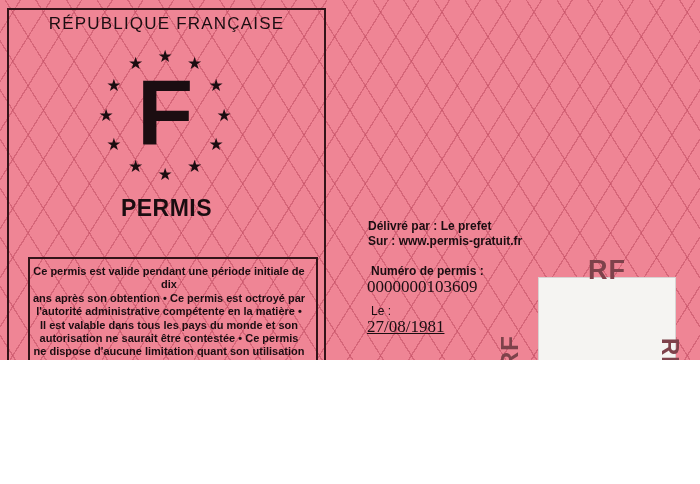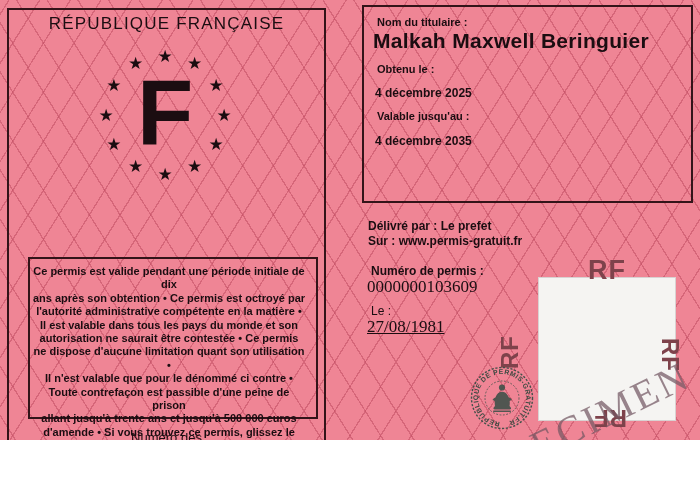--- a/index.html
+++ b/index.html
@@ -1,17 +1,17 @@
 <!DOCTYPE html>
 <html><head>
 <meta charset="utf-8">
 <style>
   html,body{margin:0;padding:0;background:#fff;}
   .card{
-    position:relative;width:700px;height:440px;overflow:hidden;
+    position:relative;width:700px;height:360px;overflow:hidden;
     font-family:"Liberation Sans",sans-serif;color:#1b0d11;
     background-color:#ef8595;
     background-image:
       repeating-linear-gradient(58deg, rgba(0,0,0,0) 0 12.5px, rgba(193,77,98,.55) 12.5px 13.8px, rgba(0,0,0,0) 13.8px 26px),
       repeating-linear-gradient(-58deg, rgba(0,0,0,0) 0 12.5px, rgba(193,77,98,.55) 12.5px 13.8px, rgba(0,0,0,0) 13.8px 26px);
   }
   
   .left-panel{position:absolute;left:7px;top:8px;width:315px;height:461px;border:2px solid #331419;}
   .republic-title{position:absolute;left:0;top:4px;width:100%;text-align:center;
     font-size:17px;letter-spacing:1.2px;font-weight:400;}
@@ -85,48 +85,41 @@
       <span class="star">★</span>
       <span class="star">★</span>
       <span class="star">★</span>
       <span class="star">★</span>
       <span class="star">★</span>
       <span class="star">★</span>
       <span class="star">★</span>
       <span class="f-letter">F</span>
     </div>
 
+    <div class="permis-line1">PERMIS</div>
 
     <div class="legal-box">Ce permis est valide pendant une période initiale de dix
 ans après son obtention • Ce permis est octroyé par
 l'autorité administrative compétente en la matière •
 Il est valable dans tous les pays du monde et son
 autorisation ne saurait être contestée • Ce permis
 ne dispose d'aucune limitation quant son utilisation •
 Il n'est valable que pour le dénommé ci contre •
 Toute contrefaçon est passible d'une peine de prison
 allant jusqu'à trente ans et jusqu'à 500 000 euros
 d'amende • Si vous trouvez ce permis, glissez le
 simplement dans une boite aux lettres afin qu'il soit
 reexpédié à son propriétaire.</div>
 
     <div class="model-footer">
       <div class="l1">Numéro des</div>
       <div class="l2">COMMUNAUTÉS EUROPÉENNES</div>
     </div>
   </div>
 
-  <div class="name-box">
-    <div class="lbl name-label">Nom du titulaire :</div>
-    <div class="holder-name">Malkah Maxwell Beringuier</div>
-    <div class="lbl obtained-label">Obtenu le :</div>
-    <div class="val obtained-value">4 décembre 2025</div>
-    <div class="lbl valid-label">Valable jusqu'au :</div>
-    <div class="val valid-value">4 décembre 2035</div>
-  </div>
 
   <div class="issued-block">Délivré par : Le prefet
 Sur : www.permis-gratuit.fr</div>
 
   <div class="number-label">Numéro de permis :</div>
   <div class="number-value">0000000103609</div>
 
   <div class="le-label">Le :</div>
   <div class="birth-value">27/08/1981</div>
 

